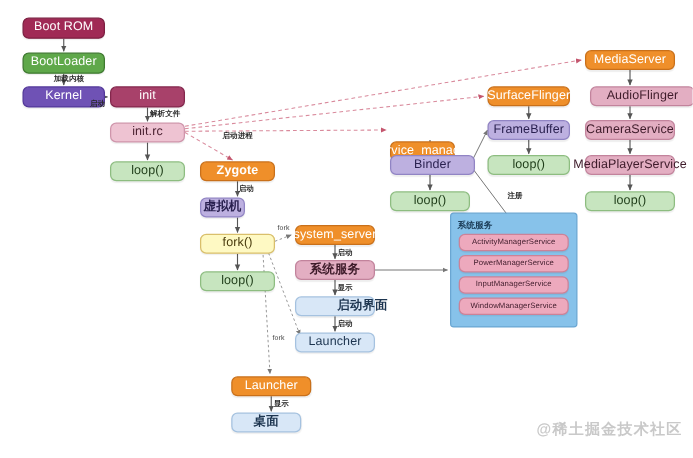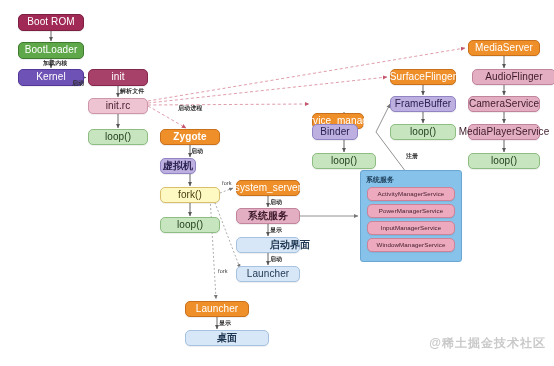--- a/index.html
+++ b/index.html
@@ -120,23 +120,23 @@
     <div class="node n-green" style="left: 88px; top: 129px; width: 60px; height: 16px;">loop()</div>
     <div class="node n-orange" style="left: 160px; top: 129px; width: 60px; height: 16px; font-weight: bold;">Zygote</div>
     <div class="node n-purple n-bold" style="left: 160px; top: 158px; width: 36px; height: 16px;">虚拟机</div>
     <div class="node n-yellow" style="left: 160px; top: 187px; width: 60px; height: 16px;">fork()</div>
     <div class="node n-green" style="left: 160px; top: 217px; width: 60px; height: 16px;">loop()</div>
     <div class="node n-orange" style="left: 236px; top: 180px; width: 64px; height: 16px;">system_server</div>
     <div class="node n-pink n-bold" style="left: 236px; top: 208px; width: 64px; height: 16px;">系统服务</div>
     <div class="node n-blue n-bold" style="left: 236px; top: 237px; width: 64px; height: 16px; padding-left: 44px;">启动界面</div>
     <div class="node n-blue" style="left: 236px; top: 266px; width: 64px; height: 16px;">Launcher</div>
     <div class="node n-orange" style="left: 185px; top: 301px; width: 64px; height: 16px;">Launcher</div>
-    <div class="node n-blue n-bold" style="left: 185px; top: 330px; width: 84px; height: 16px;">桌面</div>
+    <div class="node n-blue n-bold" style="left: 185px; top: 330px; width: 56px; height: 16px;">桌面</div>
     <div class="node n-orange" style="left: 312px; top: 113px; width: 52px; height: 16px;">service_manager</div>
-    <div class="node n-purple" style="left: 312px; top: 124px; width: 46px; height: 16px;">Binder</div>
+    <div class="node n-purple" style="left: 312px; top: 124px; width: 68px; height: 16px;">Binder</div>
     <div class="node n-green" style="left: 312px; top: 153px; width: 64px; height: 16px;">loop()</div>
     <div class="node n-orange" style="left: 390px; top: 69px; width: 66px; height: 16px;">SurfaceFlinger</div>
     <div class="node n-purple" style="left: 390px; top: 96px; width: 66px; height: 16px;">FrameBuffer</div>
     <div class="node n-green" style="left: 390px; top: 124px; width: 66px; height: 16px;">loop()</div>
     <div class="node n-orange" style="left: 468px; top: 40px; width: 72px; height: 16px;">MediaServer</div>
     <div class="node n-pink" style="left: 472px; top: 69px; width: 84px; height: 16px;">AudioFlinger</div>
     <div class="node n-pink" style="left: 468px; top: 96px; width: 72px; height: 16px; text-align: center;">CameraService</div>
     <div class="node n-pink" style="left: 468px; top: 124px; width: 72px; height: 16px;">MediaPlayerService</div>
     <div class="node n-green" style="left: 468px; top: 153px; width: 72px; height: 16px;">loop()</div>
     <div class="node n-svcpink" style="left: 367px; top: 187px; width: 88px; height: 14px; font-size: 6.2px;">ActivityManagerService</div>

